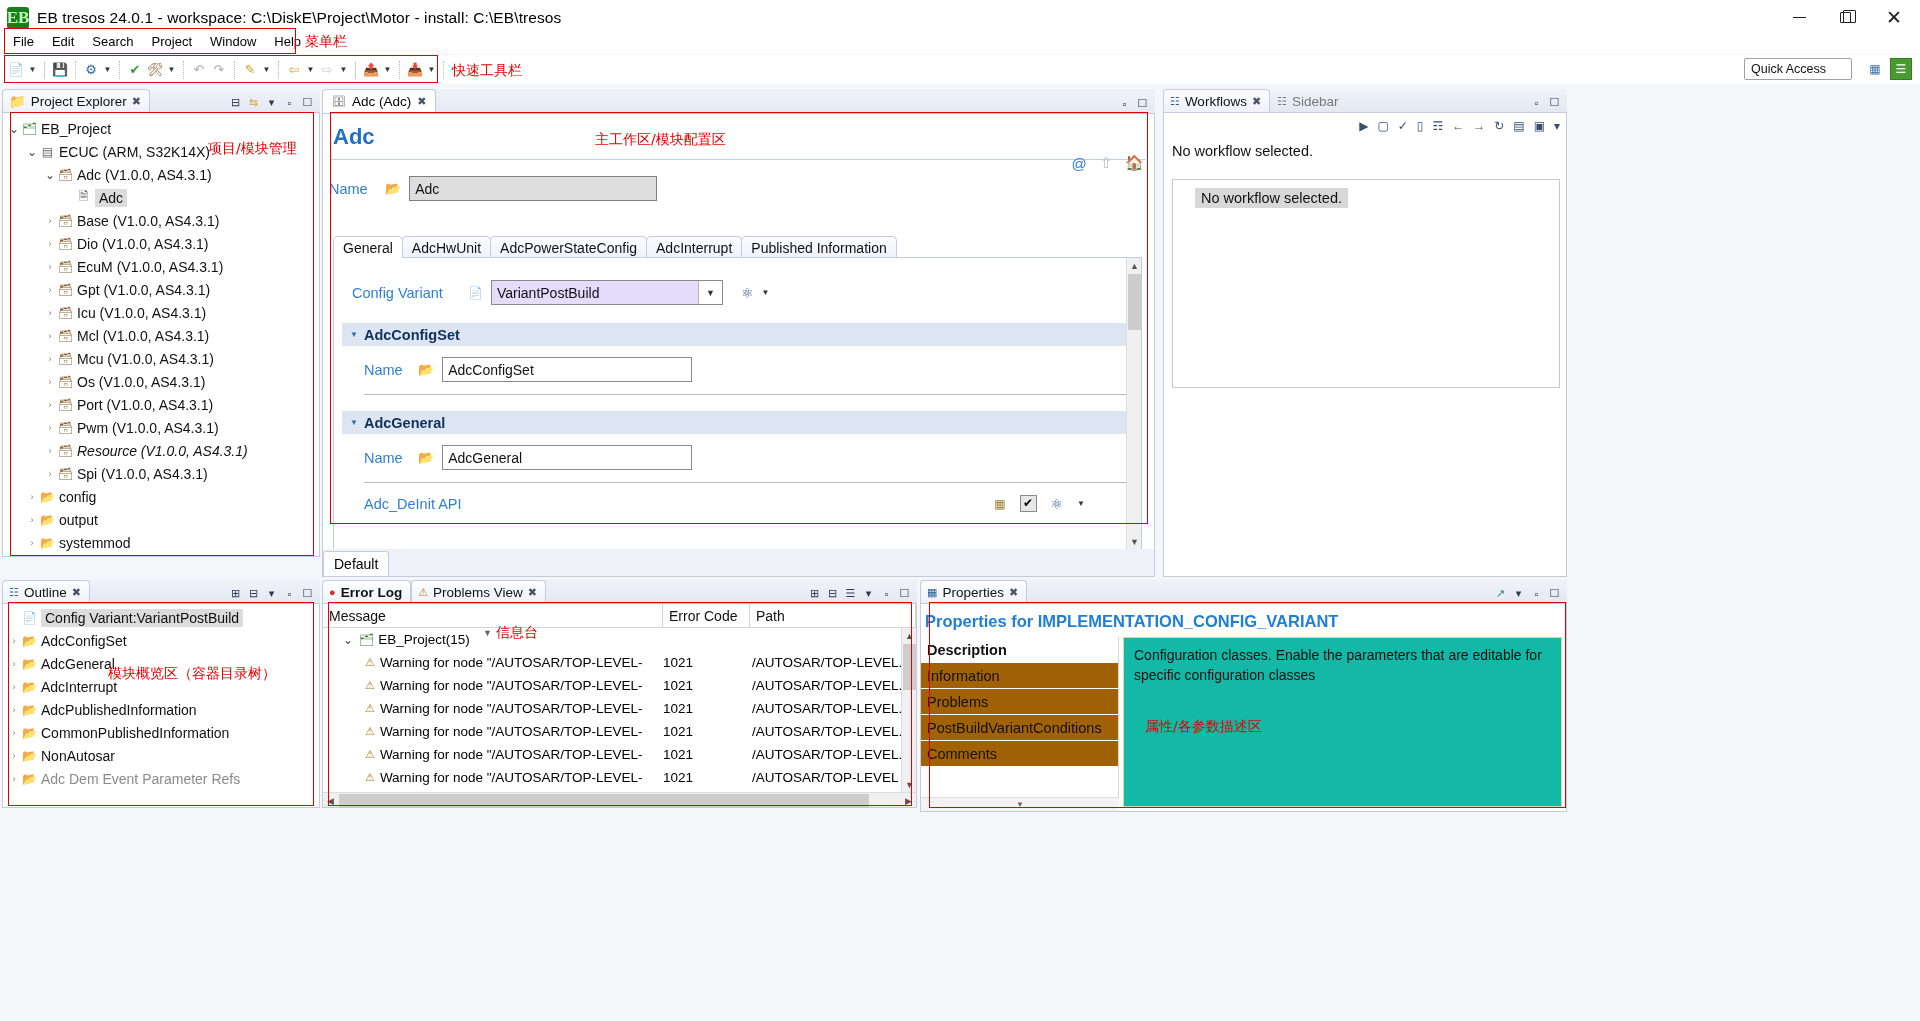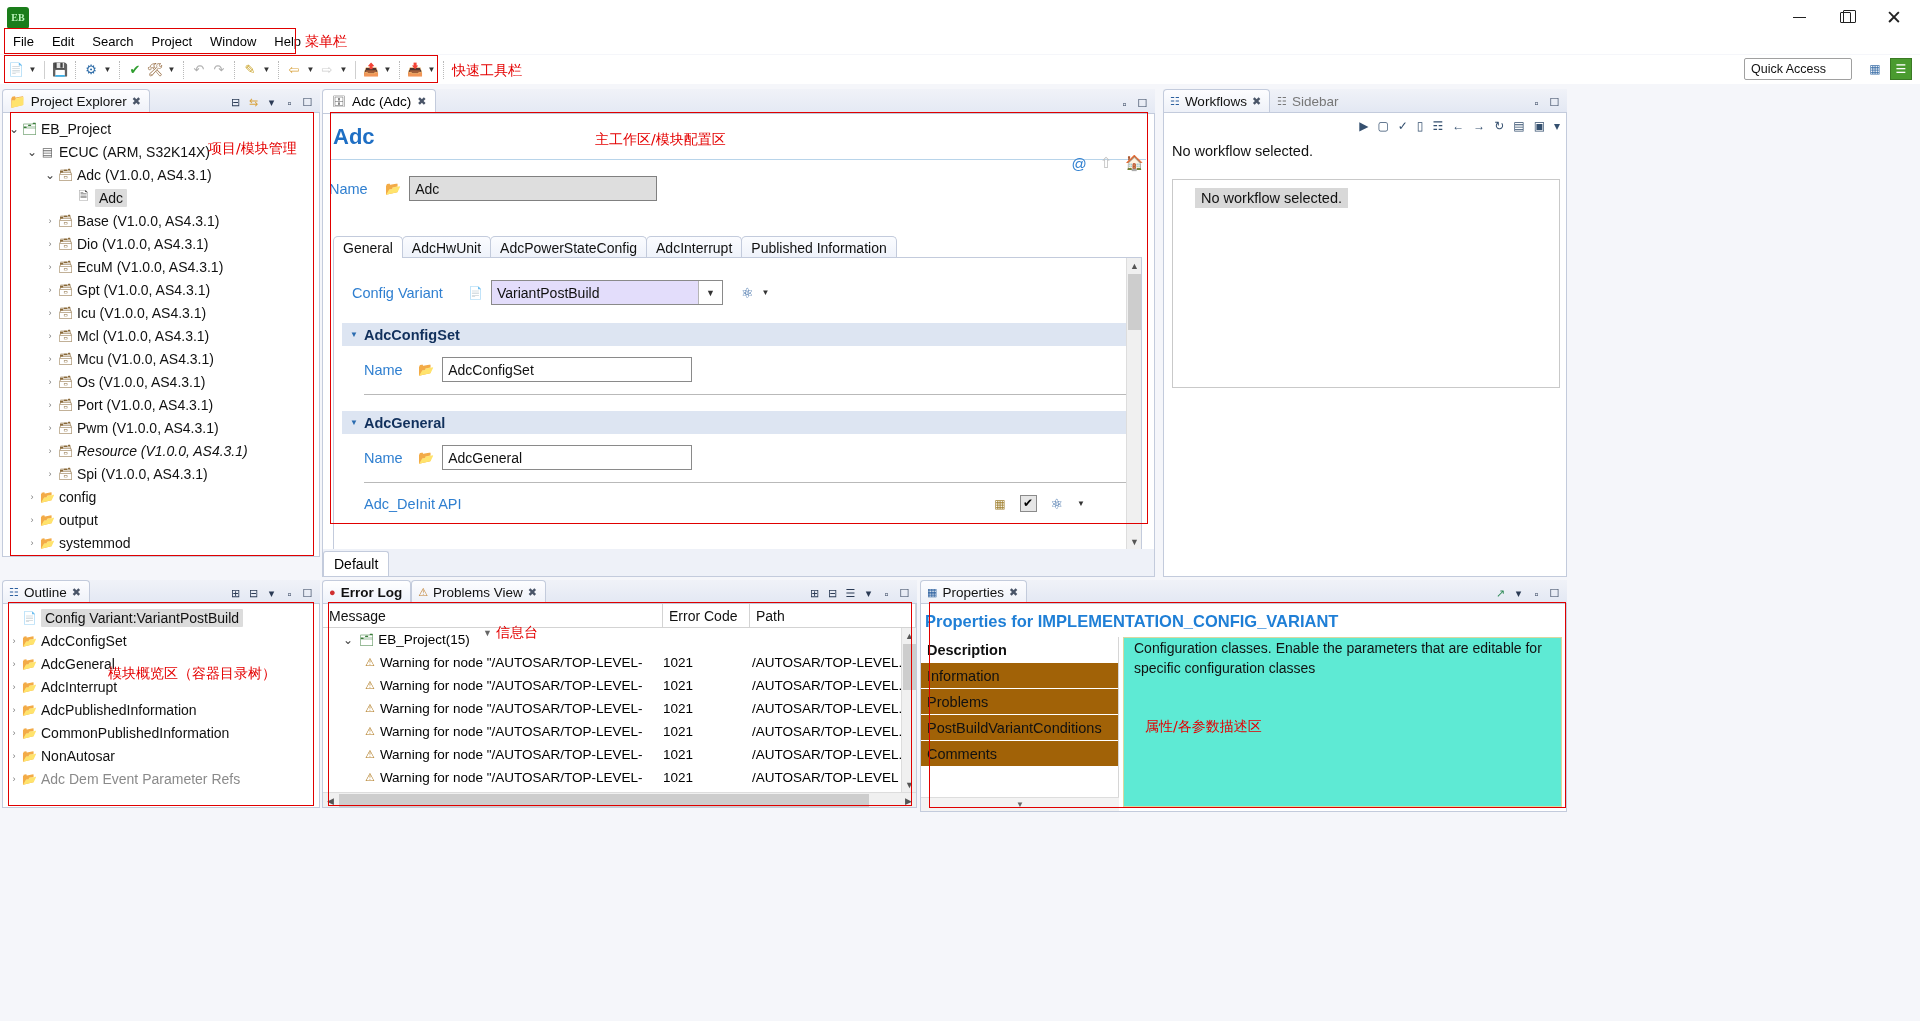--- a/index.html
+++ b/index.html
@@ -15,21 +15,21 @@
   
   .titlebar {
     position:absolute; left:0; top:0; width:1920px; height:36px;
     background:#ffffff; display:flex; align-items:center;
     border-bottom:1px solid #ffffff;
   }
   .tb-logo {
     width:22px; height:22px; margin-left:7px; margin-right:8px;
     background:#1a7d1a; border-radius:3px; position:relative;
     display:flex; align-items:center; justify-content:center;
-    color:#bdf5bd; font-size:10px; font-weight:bold; line-height:1;
+    color:#bdf5bd; font-size:17px; font-weight:bold; line-height:1;
     font-family:"Liberation Serif", serif;
   }
   .tb-title { font-size:15.5px; color:#000; letter-spacing:0.1px; }
   .tb-btns { margin-left:auto; display:flex; height:36px; }
   .tb-btn {
     width:46px; height:36px; display:flex; align-items:center; justify-content:center;
     font-size:15px; color:#222;
   }
   .tb-btn:last-child { width:52px; }
   .min-glyph { width:13px; height:1.4px; background:#222; }
@@ -144,37 +144,38 @@
   
   .tbl-hdr { display:flex; height:24px; background:#fff; border-bottom:1px solid #d3d3d3; font-size:14px; }
   .tbl-hdr > div { border-right:1px solid #d3d3d3; display:flex; align-items:center; padding-left:6px; color:#111;}
   .prow { display:flex; height:23px; font-size:13.5px; align-items:center; white-space:nowrap;}
   .prow > div { overflow:hidden; }
 
   
   .prop-title { font-size:16.5px; font-weight:bold; color:#1f7fd6; padding:8px 0 0 4px;}
   .prop-list-item { height:26px; display:flex; align-items:center; font-size:14.5px; padding-left:6px; color:#111; background:#a16207; border-bottom:1px solid #fff;}
   .prop-list-item.first { font-weight:bold; background:#fff; }
-  .prop-desc { background:#5eead4; border:1px solid #d8d8a0; font-size:14px; color:#111; padding:1px 10px; line-height:1.4;}
+  .prop-desc { background:#14b8a6; border:1px solid #d8d8a0; font-size:14px; color:#111; padding:8px 10px; line-height:1.4;}
 
   
   .wf-note { background:#fbfbd8; border:1px solid #d7d7b0; }
   .wf-sel { background:#d8d8d8; padding:2px 6px; font-size:14.5px; color:#111; display:inline-block;}
 
   .redbox { position:absolute; border:1.4px solid #e00000; pointer-events:none; }
 </style>
 </head>
 <body>
 
 <div class="app">
 
   <div class="titlebar">
     <div class="tb-logo">
       <span>EB</span>
     </div>
+    <div class="tb-title">EB tresos 24.0.1 - workspace: C:\DiskE\Project\Motor - install: C:\EB\tresos</div>
     <div class="tb-btns">
       <div class="tb-btn">
           <span class="min-glyph"></span>
         </div>
       <div class="tb-btn">
           <span class="max-glyph2"></span>
         </div>
       <div class="tb-btn">
           <span class="close-glyph">✕</span>
         </div>

